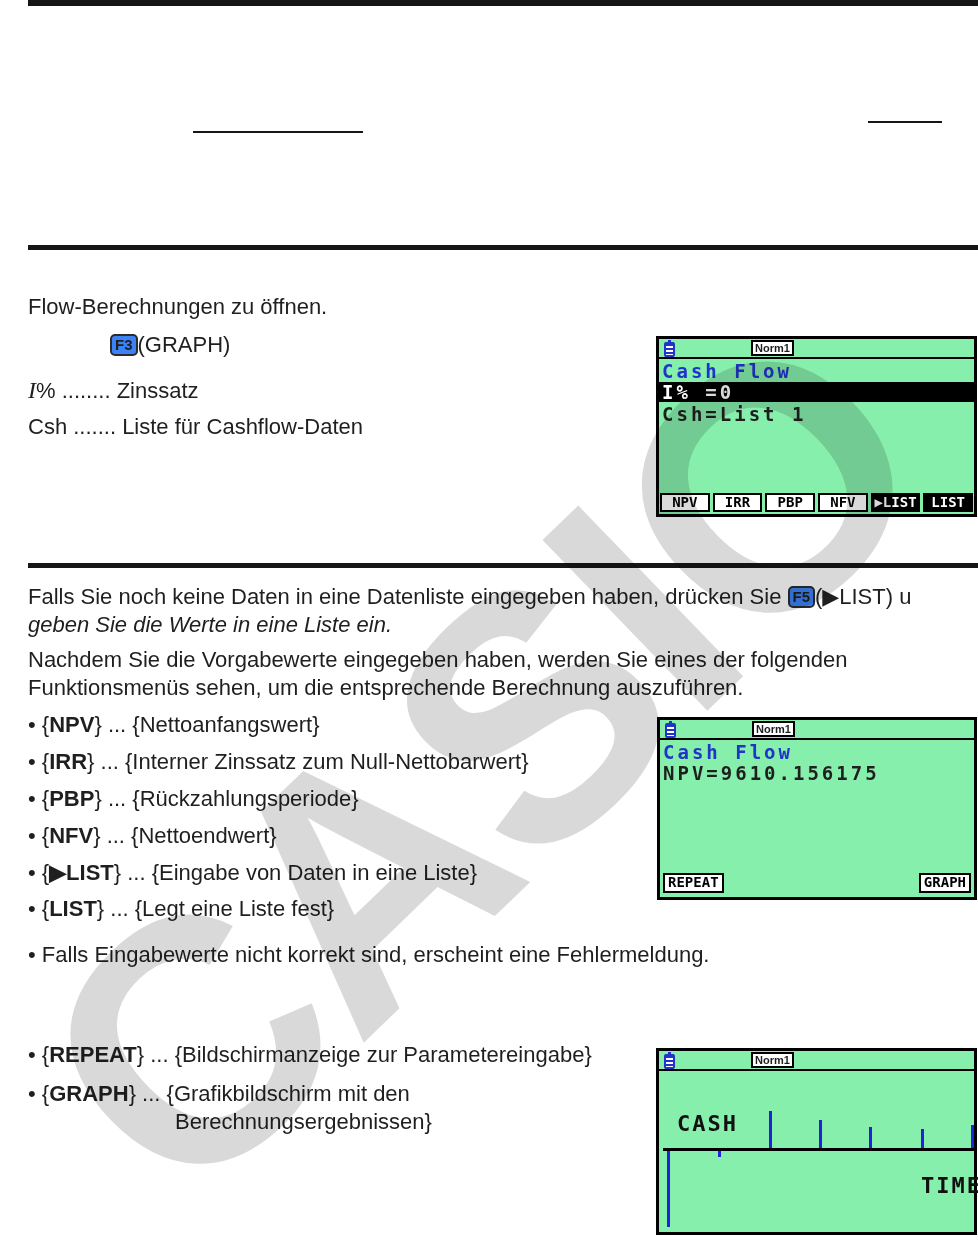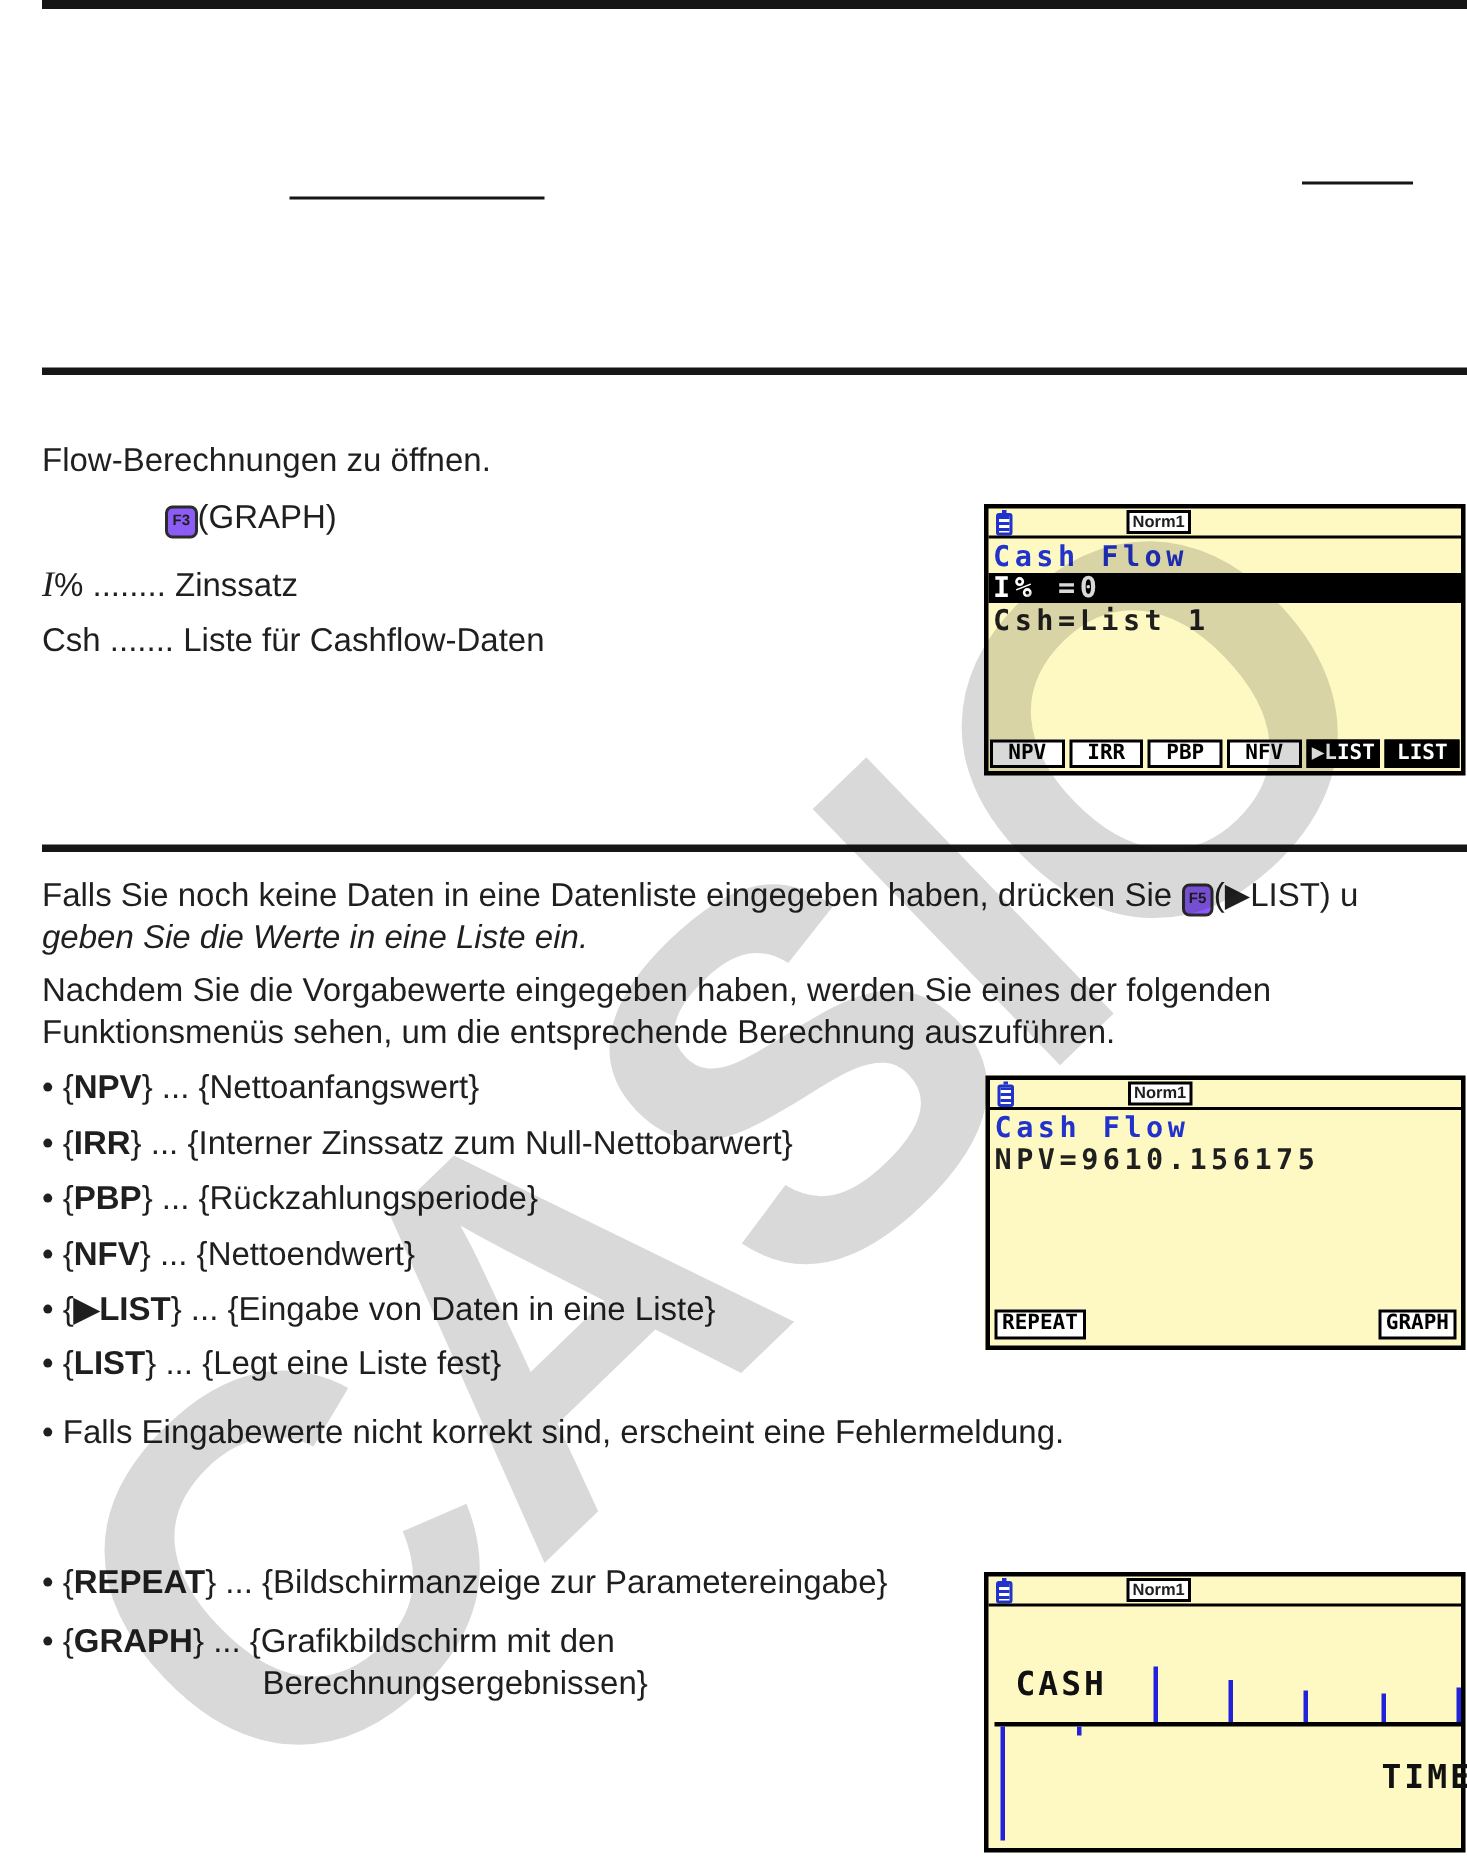--- a/index.html
+++ b/index.html
@@ -9,23 +9,23 @@
   .watermark{position:absolute;left:-130px;top:595px;width:1220px;z-index:0;
              font-family:"Liberation Sans",sans-serif;font-weight:bold;font-size:345px;
              letter-spacing:-8px;line-height:340px;color:#d9d9d9;text-align:center;
              transform:rotate(-44deg);transform-origin:center;}
   .content{position:absolute;inset:0;z-index:1;mix-blend-mode:multiply;background:transparent;}
   .bar{position:absolute;background:#161616;}
   .tline{position:absolute;white-space:nowrap;font-size:22px;line-height:26px;}
   .b{font-weight:bold;}
   .serif-i{font-family:"Liberation Serif",serif;font-style:italic;font-size:24px;}
   .key{display:inline-block;border:2px solid #2b2b2b;border-radius:5px;padding:0px 3px 1px 3px;
-       font-size:10px;font-weight:bold;line-height:17px;vertical-align:2px;background:#8b5cf6;}
+       font-size:15px;font-weight:bold;line-height:17px;vertical-align:2px;background:#3b82f6;}
   
-  .screen{position:absolute;border:3px solid #000;background:#fef9c3;box-sizing:border-box;}
+  .screen{position:absolute;border:3px solid #000;background:#86efac;box-sizing:border-box;}
   .scr-in{position:absolute;inset:0;}
   .battery{position:absolute;left:5px;top:3px;width:11px;height:15px;border:2px solid #2233cc;
            border-radius:2px;box-sizing:border-box;background:
            repeating-linear-gradient(to bottom,#2233cc 0 2px,#ffffff 2px 4px);}
   .battery:before{content:"";position:absolute;left:2px;top:-4px;width:3px;height:2px;background:#2233cc;}
   .norm{position:absolute;left:92px;top:1px;border:2px solid #000;background:#fff;
         font-size:11px;font-weight:bold;line-height:12px;padding:0 2px;letter-spacing:0;}
   .statusline{position:absolute;left:0;top:18px;width:100%;height:2px;background:#000;}
   .calc{font-family:"DejaVu Sans Mono",monospace;font-weight:bold;letter-spacing:3px;
         font-size:19px;line-height:20px;white-space:nowrap;}

